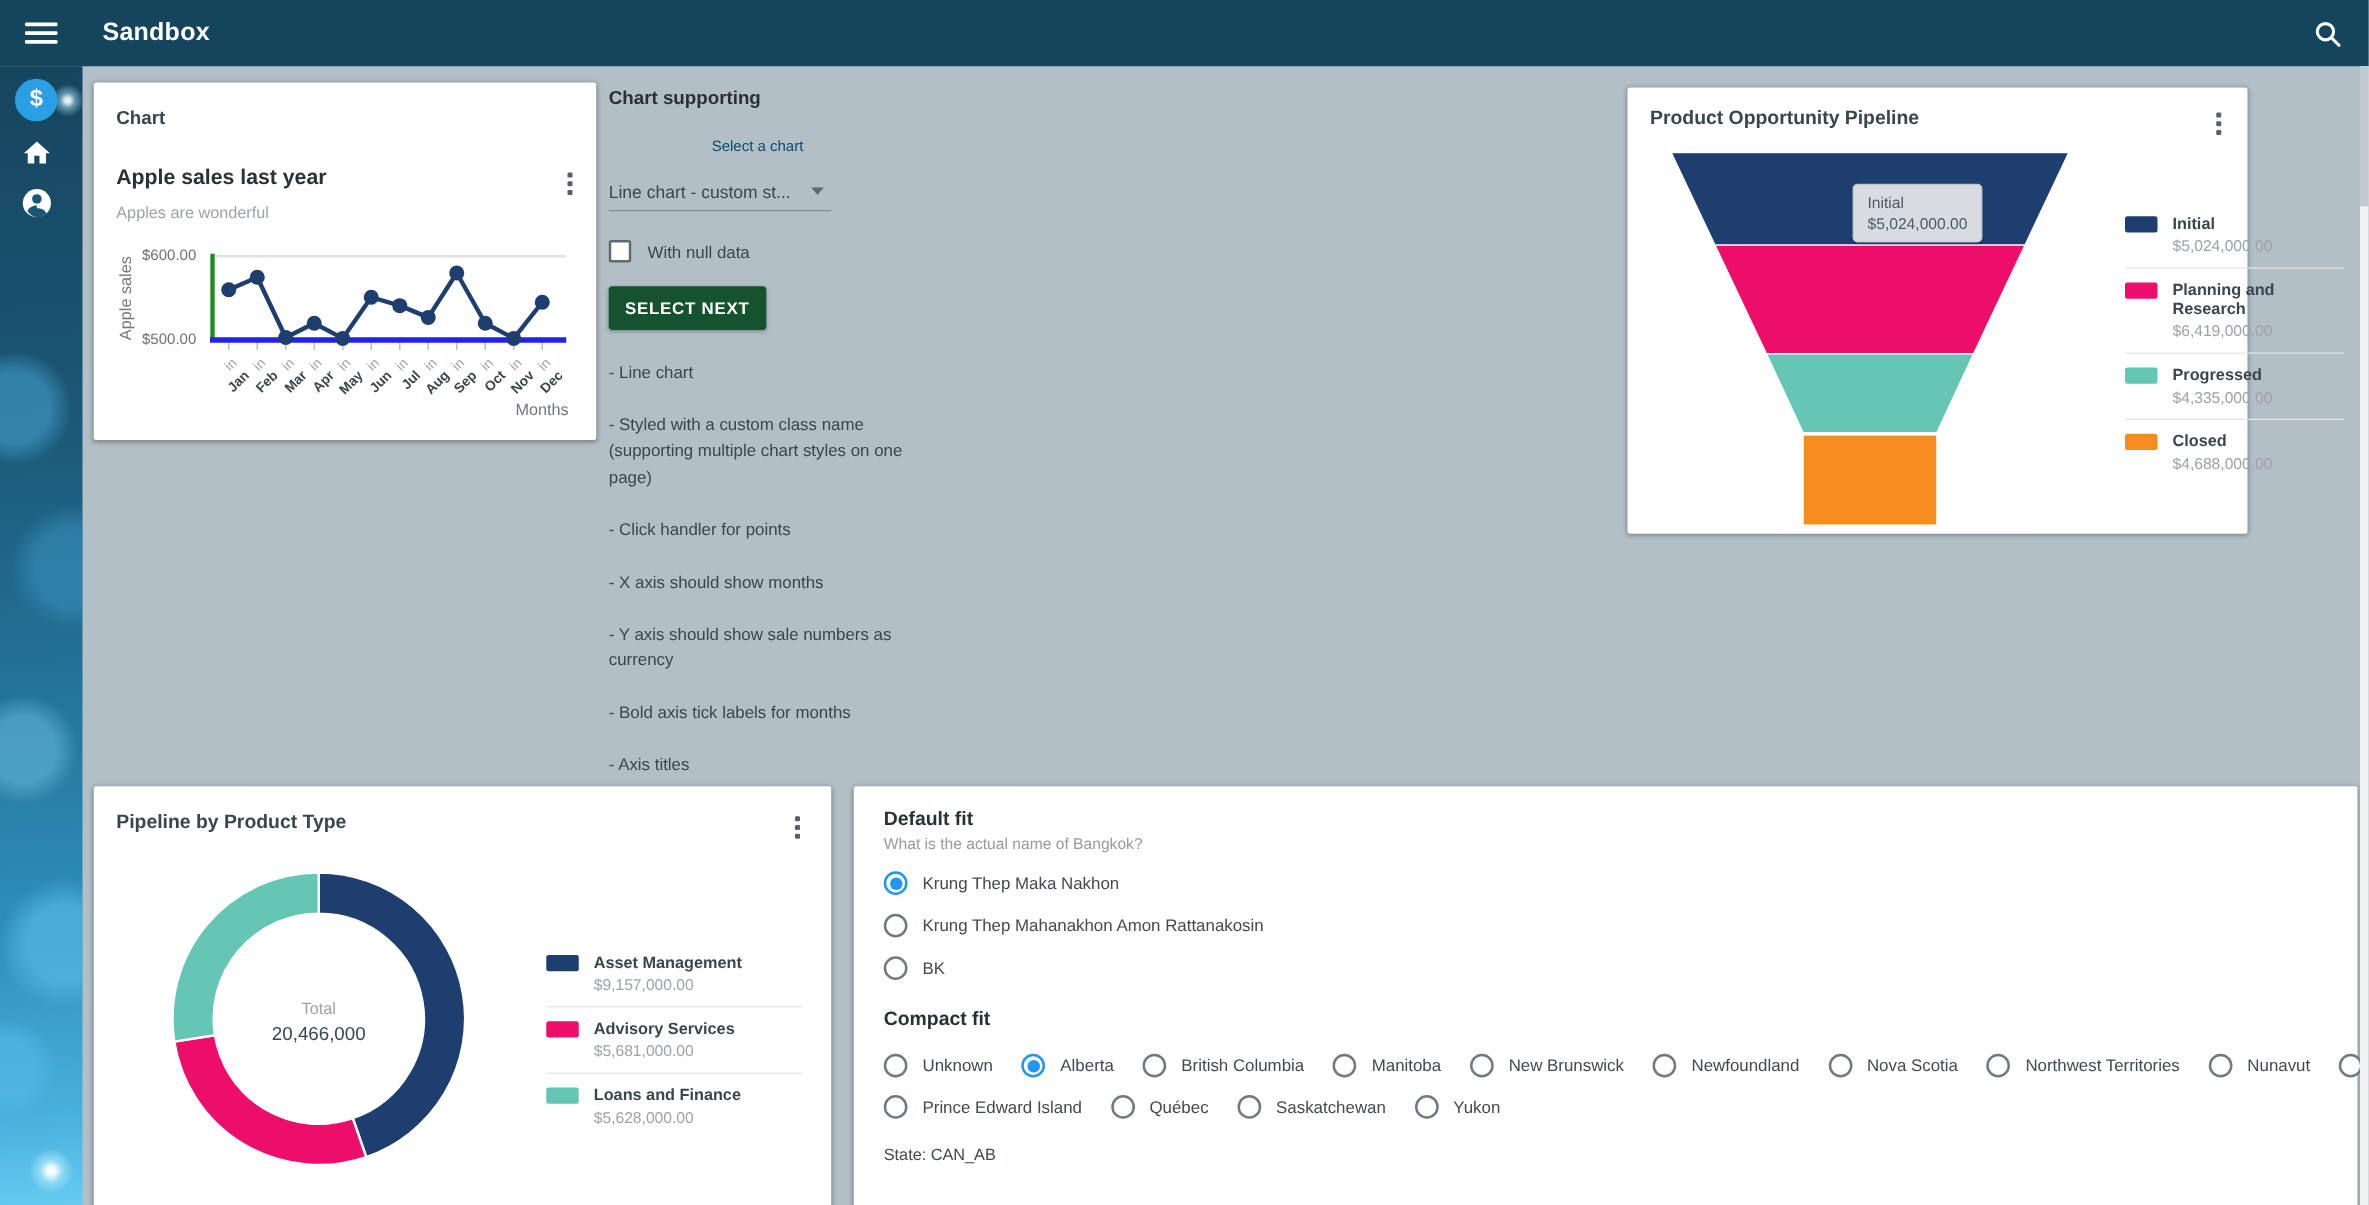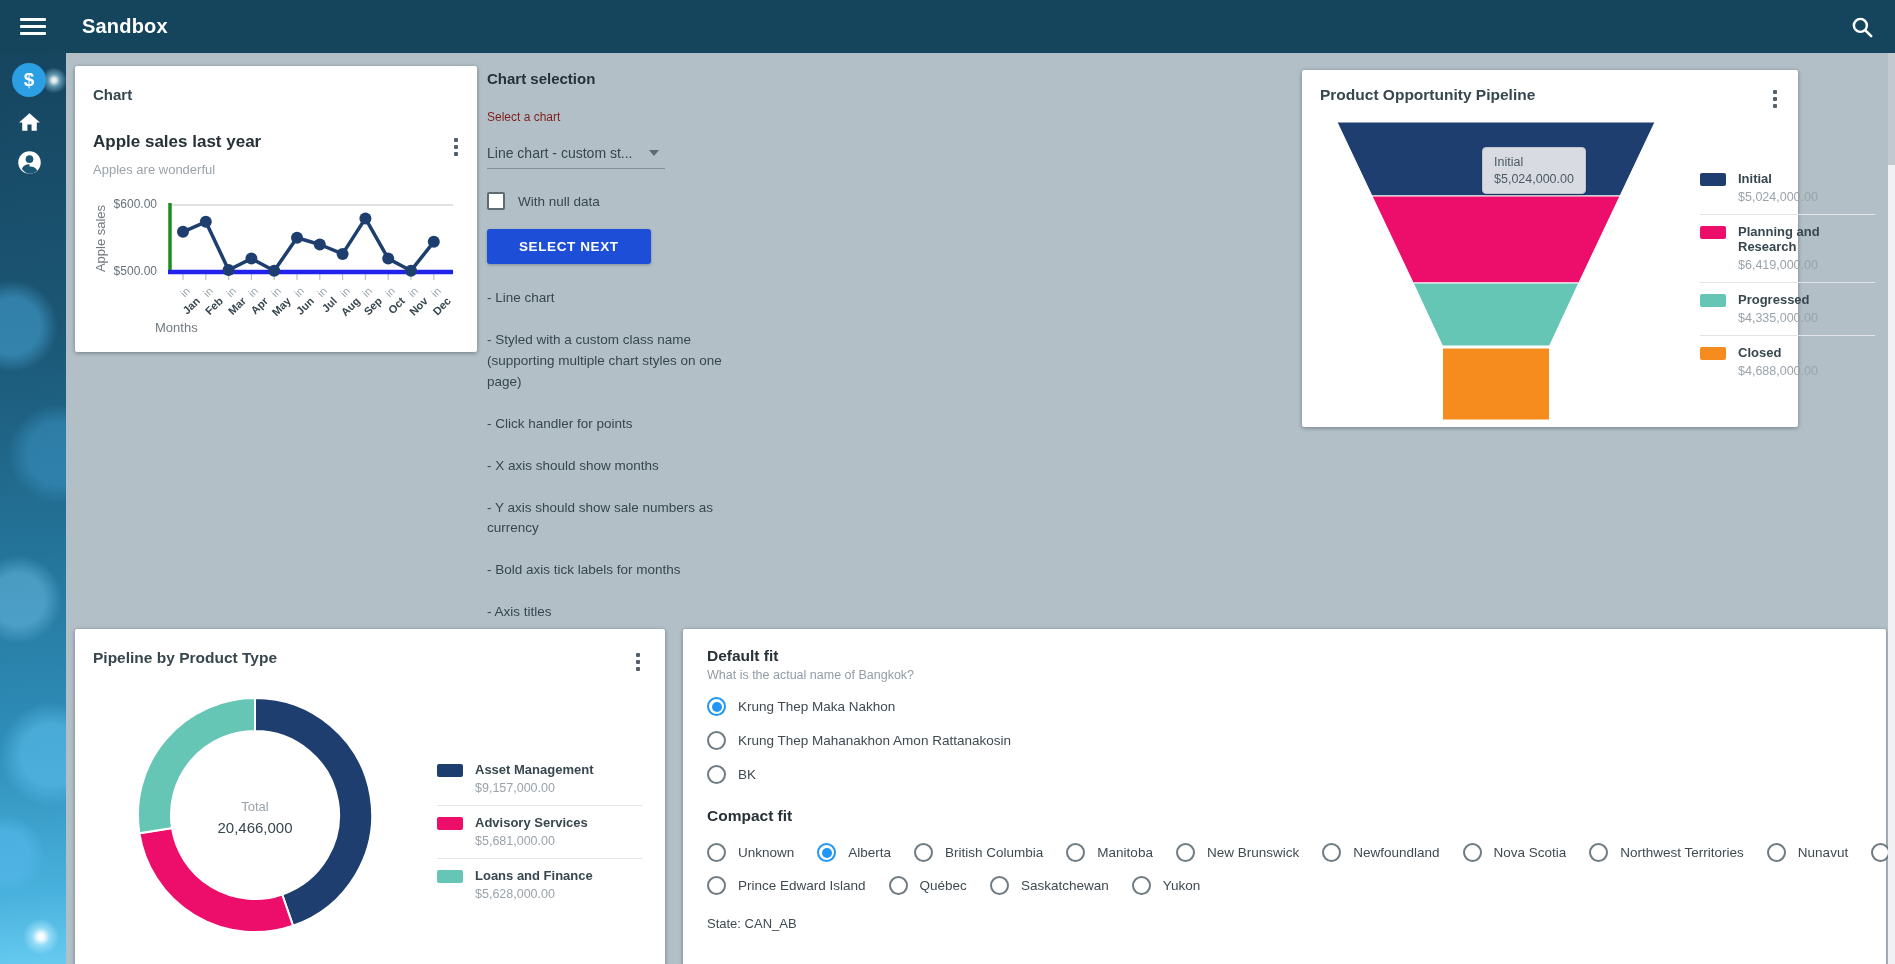--- a/index.html
+++ b/index.html
@@ -48,38 +48,38 @@
   .cc-sub    { position:absolute; left:18px; top:96px; font-size:13px; color:#9aa3a9; }
   #line-plot { position:absolute; left:80px; top:132px; overflow:visible; }
   .ytick { position:absolute; left:10px; width:72px; text-align:right; font-size:12px; color:#67727b; }
   .ylab  { position:absolute; left:-30px; top:165px; width:110px; text-align:center;
            transform:rotate(-90deg); font-size:13px; color:#6f7a80; }
   #x-labels { position:absolute; left:80px; top:216px; width:300px; height:50px; }
   .xlab { position:absolute; width:56px; text-align:right; transform:rotate(-45deg);
           transform-origin:100% 0; font-size:11px; line-height:1.3; }
   .xlab .in { color:#9aa5ab; }
   .xlab .mon { font-weight:bold; color:#37474f; }
-  .months-label { position:absolute; left:80px; top:254px; width:300px; text-align:left;
+  .months-label { position:absolute; left:80px; top:254px; width:300px; text-align:right;
                   font-size:13px; color:#6f7a80; }
 
   
   .chart-selection { position:absolute; left:487px; top:70px; width:238px; }
   .cs-title { font-size:15px; font-weight:bold; color:#263238; }
-  .cs-select-label { margin-top:23px; font-size:12px; color:#7f1d1d; }
+  .cs-select-label { margin-top:23px; font-size:12px; color:#0c4a6e;text-align:center; }
   .select { margin-top:21px; width:178px; display:flex; align-items:center; justify-content:space-between;
             border-bottom:1px solid #828d94; padding-bottom:7px; cursor:pointer; }
   .select-value { font-size:14px; color:#37474f; }
   .select-arrow { width:0; height:0; border-left:5px solid transparent; border-right:5px solid transparent;
                   border-top:6px solid #5f6b72; margin-right:6px; }
   .checkbox-row { margin-top:23px; display:flex; align-items:center; cursor:pointer; }
   .checkbox { width:18px; height:18px; border:2px solid #5f6b72; border-radius:2px; background:#fff; flex:none; }
   .checkbox-row span + span { margin-left:13px; font-size:13.5px; color:#37474f; }
-  .select-next-btn { margin-top:19px; display:inline-block; background:#1d4ed8; color:#fff; border:none;
+  .select-next-btn { margin-top:19px; display:inline-block; background:#14532d; color:#fff; border:none;
                      font-family:inherit; font-size:13.5px; font-weight:bold; letter-spacing:.6px;
-                     padding:10px 32px; border-radius:3px; box-shadow:0 1px 3px rgba(0,0,0,.25); cursor:pointer; }
+                     padding:10px 13px; border-radius:3px; box-shadow:0 1px 3px rgba(0,0,0,.25); cursor:pointer; }
   #notes { margin-top:24px; }
   .note { font-size:13.5px; color:#37474f; line-height:1.55; margin-bottom:21px; white-space:pre-line; }
 
   
   .funnel-card { left:1302px; top:70px; width:496px; height:357px; }
   .fc-title { position:absolute; left:18px; top:16px; }
   .fc-kebab { right:16px; top:18px; }
   #funnel-svg { position:absolute; left:0; top:40px; }
   .tooltip { position:absolute; left:180px; top:77px; background:#d8dce2; border:1px solid #bfc5cf;
              border-radius:4px; padding:7px 11px; box-shadow:0 1px 2px rgba(0,0,0,.18); }
@@ -254,21 +254,21 @@
       </div>
       <div class="xlab" style="left:222.8px;top:2px">
         <div class="in">in</div>
         <div class="mon">Dec</div>
       </div>
     </div>
   <div class="months-label">Months</div>
 </div>
 
 <div class="chart-selection">
-  <div class="cs-title">Chart selection</div>
+  <div class="cs-title">Chart supporting</div>
   <div class="cs-select-label">Select a chart</div>
   <div class="select">
     <span class="select-value">Line chart - custom st...</span>
     <span class="select-arrow"></span>
   </div>
   <label class="checkbox-row">
     <span class="checkbox"></span>
     <span>With null data</span>
   </label>
   <button class="select-next-btn">SELECT NEXT</button>

